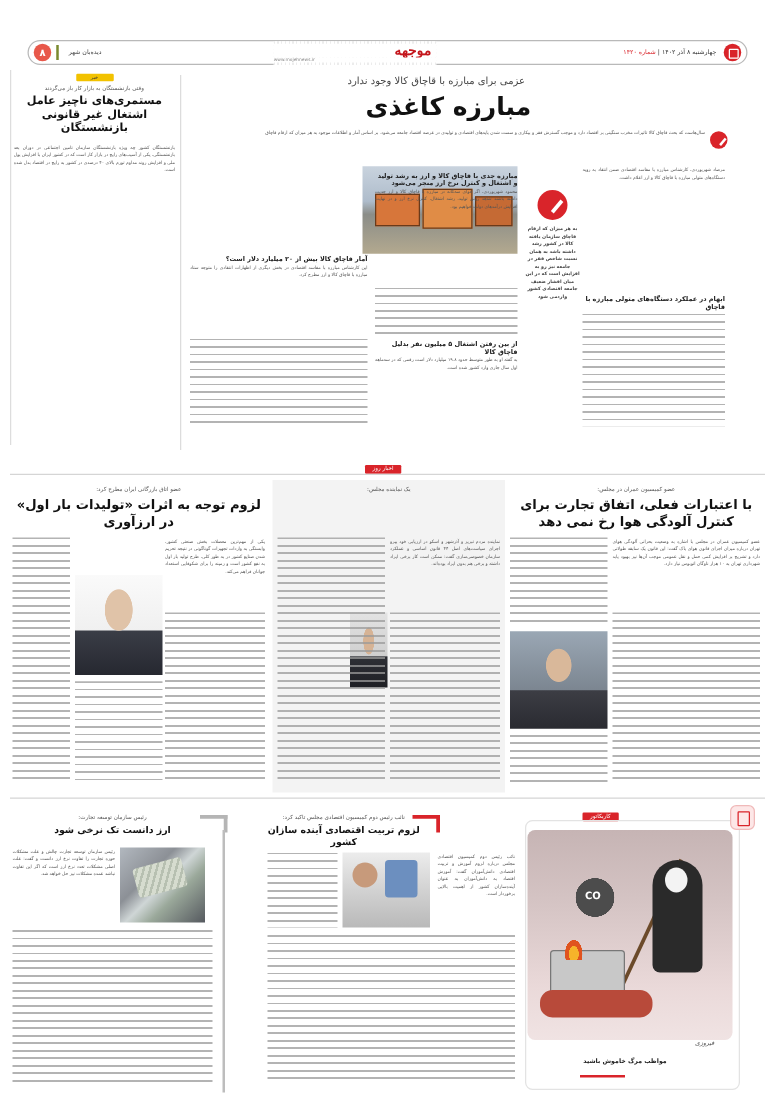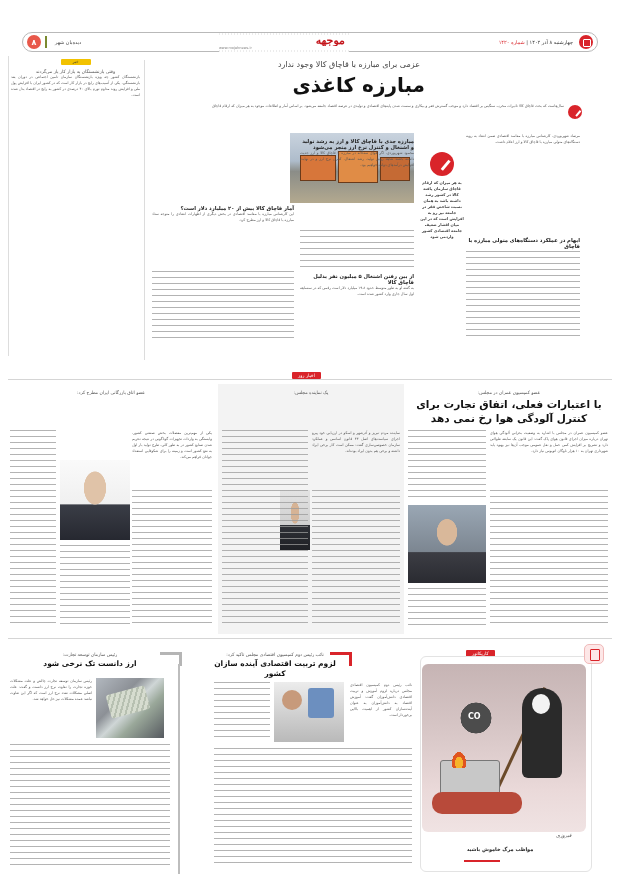--- a/index.html
+++ b/index.html
@@ -106,20 +106,21 @@
   <div class="mh-left">
     <span class="page-num">۸</span>
     <span class="section-glyph"></span>
     <span class="page-section">دیده‌بان شهر</span>
   </div>
 </div>
 
 <div class="side">
   <span class="side-tag">خبر</span>
   <div class="side-kicker">وقتی بازنشستگان به بازار کار باز می‌گردند</div>
+  <div class="side-title">مستمری‌های ناچیز عامل اشتغال غیر قانونی بازنشستگان</div>
   <div class="txt" style="height:230px;overflow:hidden;">بازنشستگان کشور چه ویژه بازنشستگان سازمان تامین اجتماعی در دوران بعد بازنشستگی، یکی از آسیب‌های رایج در بازار کار است که در کشور ایران با افزایش پول ملی و افزایش روند مداوم تورم بالای ۴۰ درصدی در کشور به رایج در اقتصاد بدل شده است.</div>
 </div>
 
 <div class="lead-kicker">عزمی برای مبارزه با قاچاق کالا وجود ندارد</div>
 <div class="lead-title">مبارزه کاغذی</div>
 <div class="lead-intro">
   <span class="red-badge" style="right:-2px;top:2px;"></span>
   <div class="txt" style="margin-right:16px;">سال‌هاست که بحث قاچاق کالا تاثیرات مخرب سنگینی بر اقتصاد دارد و موجب گسترش فقر و بیکاری و سست شدن پایه‌های اقتصادی و تولیدی در عرصه اقتصاد جامعه می‌شود. بر اساس آمار و اطلاعات موجود به هر میزان که ارقام قاچاق</div>
 </div>
 
@@ -181,20 +182,21 @@
   <div class="txt" style="height:60px;overflow:hidden;">نماینده مردم تبریز و آذرشهر و اسکو در ارزیابی خود پیرو اجرای سیاست‌های اصل ۴۴ قانون اساسی و عملکرد سازمان خصوصی‌سازی گفت: ممکن است کار برخی ایراد داشته و برخی هم بدون ایراد بوده‌اند.</div>
   <div class="lines" style="height:136px;"></div>
 </div>
 <div class="photo-man small" style="left:280px;top:490px;width:30px;height:60px;"></div>
 <div class="story-body" style="left:222px;top:430px;width:86px;height:200px;">
   <div class="lines" style="height:196px;"></div>
 </div>
 
 <div class="story" style="left:8px;top:390px;width:206px;">
   <div class="kicker">عضو اتاق بازرگانی ایران مطرح کرد:</div>
+  <div class="headline">لزوم توجه به اثرات «تولیدات بار اول» در ارزآوری</div>
 </div>
 <div class="story-body" style="left:132px;top:430px;width:80px;height:200px;">
   <div class="txt" style="height:60px;overflow:hidden;">یکی از مهم‌ترین معضلات بخش صنعتی کشور، وابستگی به واردات تجهیزات گوناگونی در نتیجه تحریم شدن صنایع کشور در به طور کلی، طرح تولید بار اول به نفع کشور است و زمینه را برای شکوفایی استعداد جوانان فراهم می‌کند.</div>
   <div class="lines" style="height:136px;"></div>
 </div>
 <div class="photo-man" style="left:60px;top:460px;width:70px;height:80px;background:radial-gradient(ellipse at 50% 35%, #e0c3a8 0 22%, transparent 23%), linear-gradient(180deg,#fafafa 0%, #f0f0f0 55%, #3a3d46 56%, #262830 100%);"></div>
 <div class="lines" style="position:absolute;left:10px;top:430px;width:46px;height:196px;"></div>
 <div class="lines" style="position:absolute;left:60px;top:545px;width:70px;height:80px;"></div>
 
 <span class="section-tag" style="left:466px;top:650px;">کاریکاتور</span>

